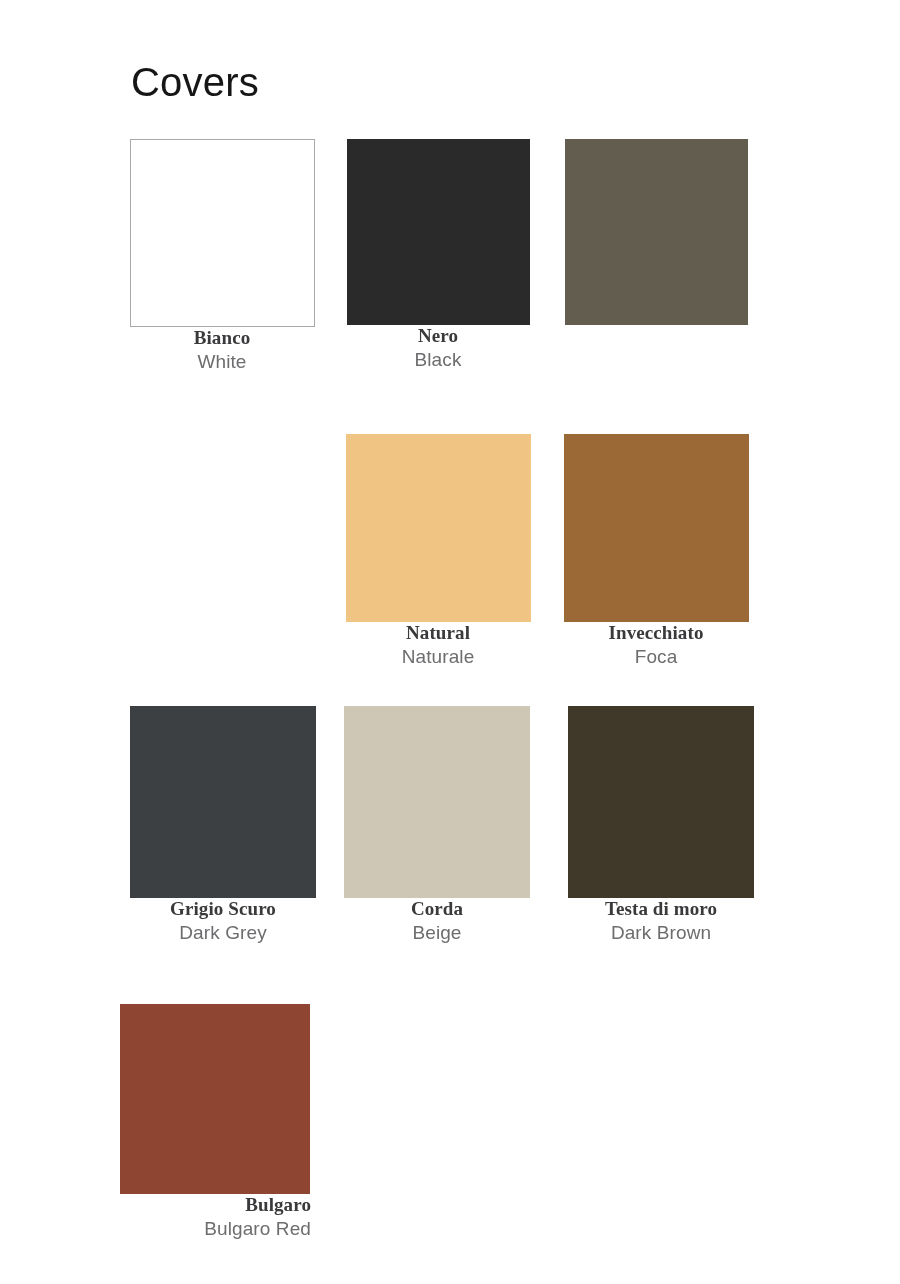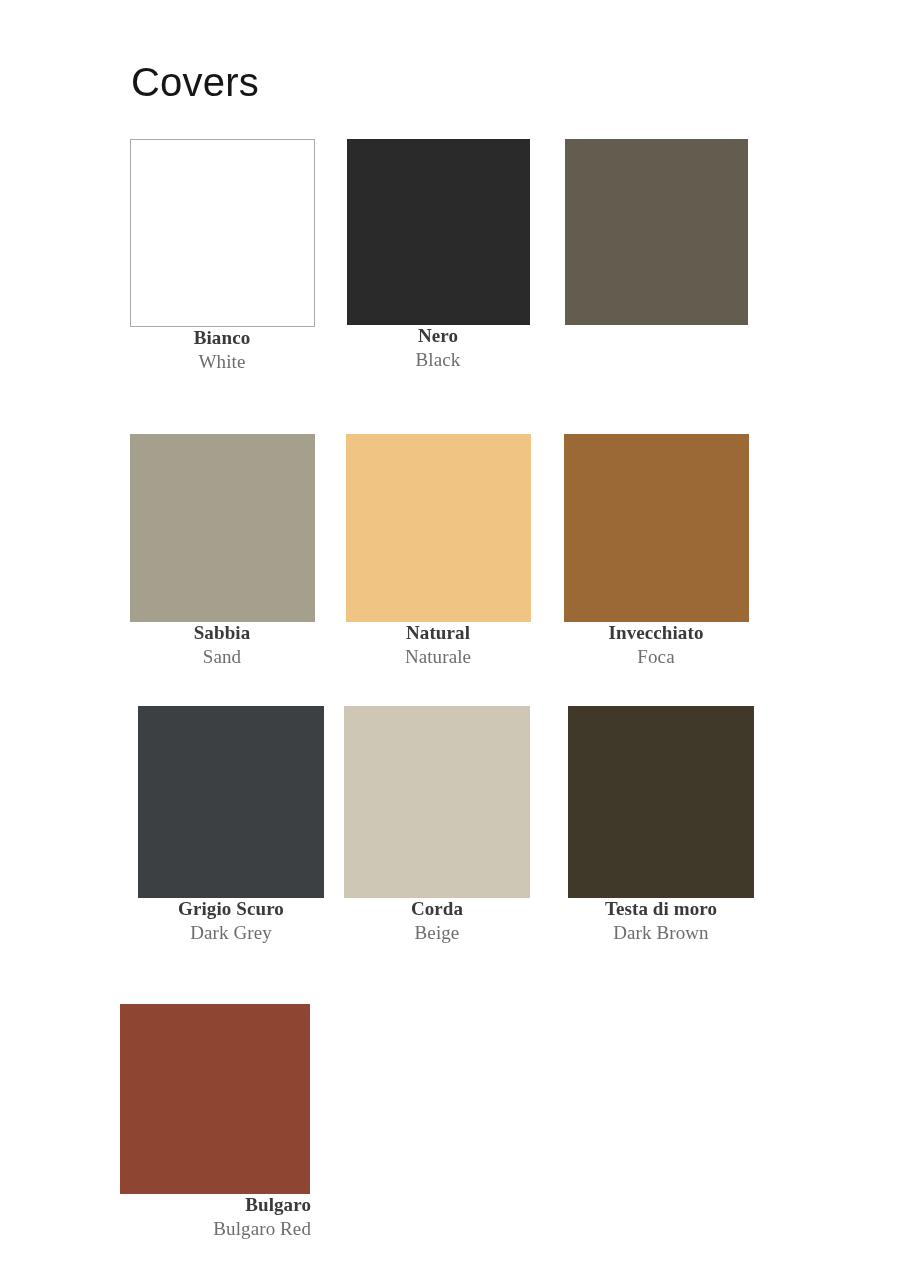--- a/index.html
+++ b/index.html
@@ -72,21 +72,21 @@
     font-weight: bold;
     font-size: 19px;
     color: #3a3a3c;
     letter-spacing: 0.1px;
     white-space: nowrap;
   }
 
   .swatch-name-en {
     display: block;
     margin-top: 3px;
-    font-family: Liberation Serif, serif;
+    font-family: Liberation Sans, sans-serif;
     font-weight: normal;
     font-size: 19px;
     color: #6d6d70;
     letter-spacing: 0.1px;
     white-space: nowrap;
   }
 
   
   
   .r1 { top: 139px; }
@@ -103,21 +103,21 @@
   
   .r4 { top: 1004px; text-align: right; }
   .r4 .swatch-chip { width: 190px; height: 190px; }
 
   
   .c1 { left: 128px; width: 188px; }
   .c2 { left: 344px; width: 188px; }
   .c3 { left: 561px; width: 190px; }
 
   
-  .r3.c1 { left: 136px; width: 190px; }
+  .r3.c1 { left: 128px; width: 190px; }
   .r3.c2 { left: 343px; width: 188px; }
   .r3.c3 { left: 566px; width: 190px; }
 
   .r4.c1 { left: 119px; width: 192px; }
 </style>
 </head>
 <body>
 
 <div class="page">
 
@@ -138,27 +138,20 @@
       <span class="swatch-labels">
         <span class="swatch-name-it">Nero</span>
         <span class="swatch-name-en">Black</span>
       </span>
     </div>
 
     <div class="swatch-cell r1 c3">
       <span class="swatch-chip" style="background-color: rgb(98, 93, 79);"></span>
     </div>
 
-    <div class="swatch-cell r2 c1">
-      <span class="swatch-chip" style="background-color: rgb(164, 160, 141);"></span>
-      <span class="swatch-labels">
-        <span class="swatch-name-it">Sabbia</span>
-        <span class="swatch-name-en">Sand</span>
-      </span>
-    </div>
 
     <div class="swatch-cell r2 c2">
       <span class="swatch-chip" style="background-color: rgb(240, 197, 132);"></span>
       <span class="swatch-labels">
         <span class="swatch-name-it">Natural</span>
         <span class="swatch-name-en">Naturale</span>
       </span>
     </div>
 
     <div class="swatch-cell r2 c3">

